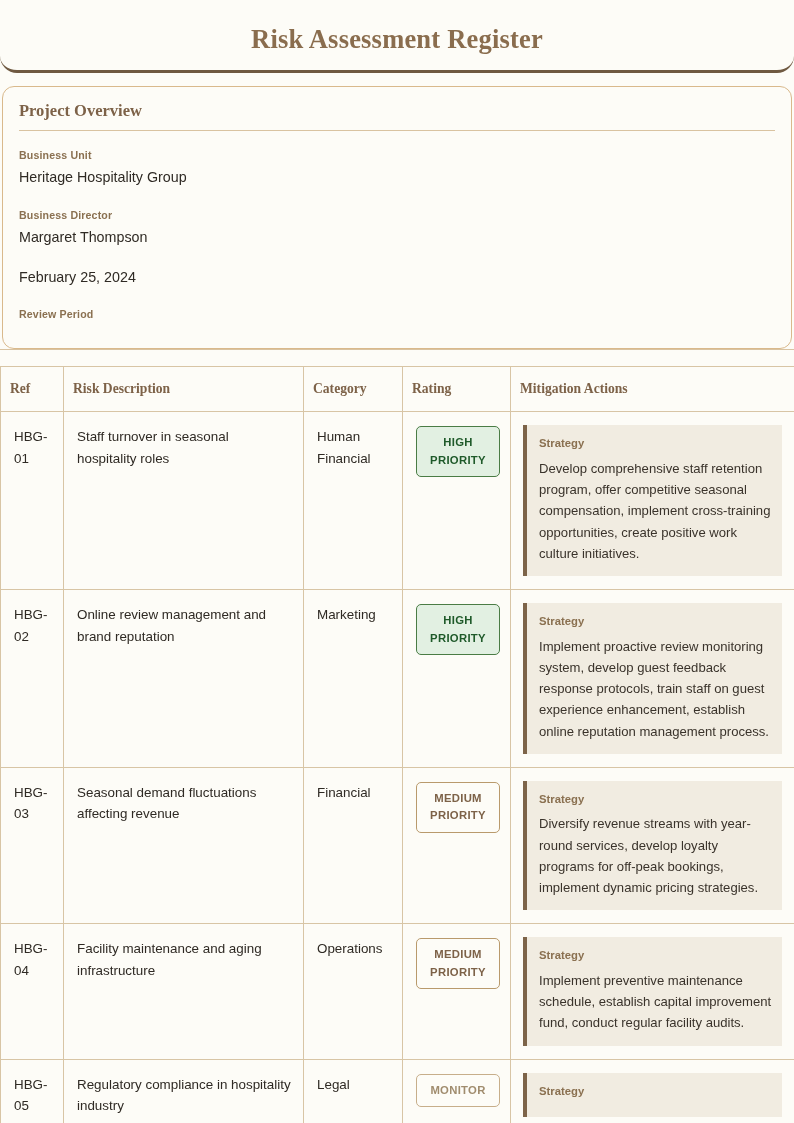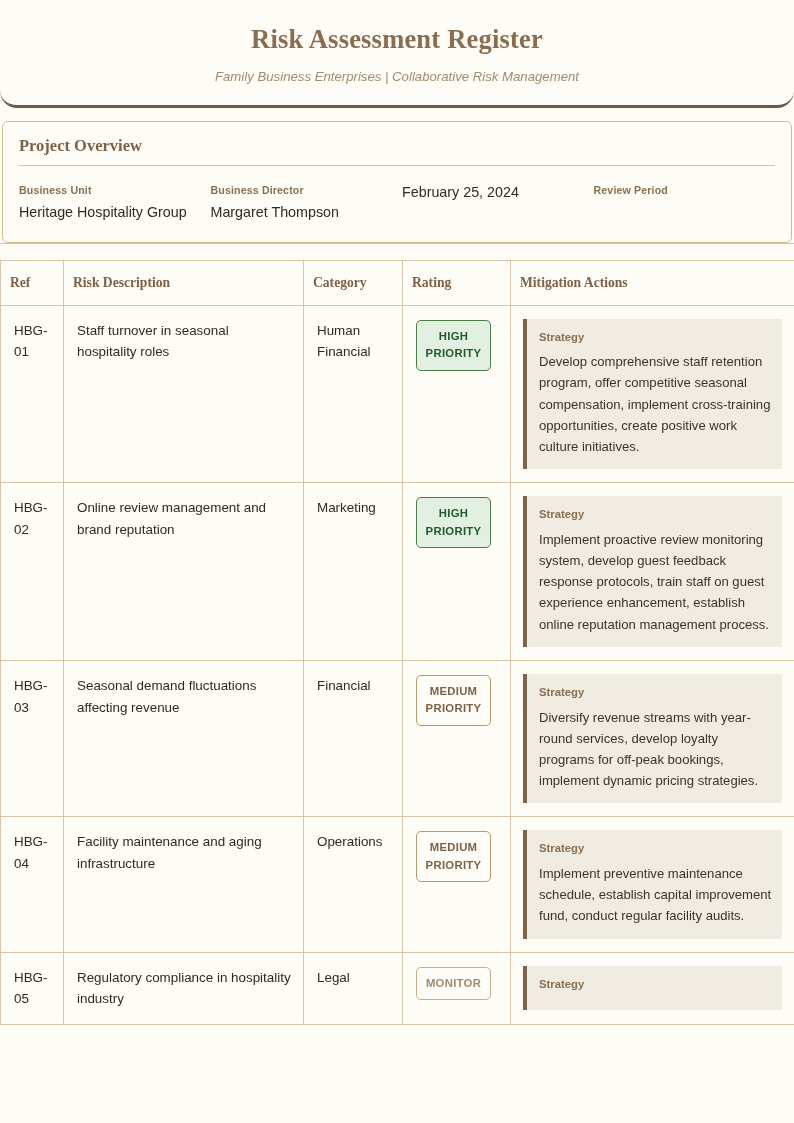--- a/index.html
+++ b/index.html
@@ -45,39 +45,39 @@
     color: #a08c6e;
     margin-top: 13px;
     margin-bottom: 6px;
     line-height: 1.2;
   }
 
   
   .overview-card {
     margin: 13px 2px 0 2px;
     border: 1px solid #d9b98c;
-    border-radius: 6px;
+    border-radius: 12px;
     padding: 14px 16px 20px 16px;
     background: #fdfcf7;
   }
   .overview-heading {
     font-family: "Liberation Serif", serif;
     font-weight: bold;
     font-size: 16.5px;
     color: #7d6248;
     margin: 0 0 9px 0;
   }
   .overview-rule {
     height: 1px;
     background: #d9c3a1;
     margin: 0 0 18px 0;
   }
   .overview-grid {
     display: grid;
-    grid-template-columns: 1fr 1fr 1fr 1fr;
+    grid-template-columns: 1fr;
     row-gap: 22px;
     column-gap: 10px;
   }
   .field-label {
     font-size: 10.6px;
     font-weight: bold;
     color: #8a7050;
     letter-spacing: .15px;
     margin-bottom: 8px;
   }
@@ -142,21 +142,21 @@
   .badge {
     display: inline-block;
     box-sizing: border-box;
     font-size: 11.3px;
     font-weight: bold;
     letter-spacing: .3px;
     line-height: 1.55;
     text-align: center;
     border-radius: 5px;
     padding: 7px 8px;
-    width: 75px;
+    width: 84px;
   }
   .badge-high {
     background: #e2f0e2;
     border: 1px solid #4a7c45;
     color: #1f5a2a;
   }
   .badge-medium {
     background: #fdfcf7;
     border: 1px solid #b99a6c;
     color: #7d6248;
@@ -187,21 +187,20 @@
     line-height: 1.62;
   }
 </style>
 </head>
 <body>
 
 <div class="page">
 
   <div class="doc-header">
     <h1 class="doc-title">Risk Assessment Register</h1>
-    <div class="doc-subtitle">Family Business Enterprises | Collaborative Risk Management</div>
   </div>
 
   <div class="overview-card">
     <div class="overview-heading">Project Overview</div>
     <div class="overview-rule"></div>
     <div class="overview-grid">
 
       <div>
         <div class="field-label">Business Unit</div>
         <div class="field-value">Heritage Hospitality Group</div>

